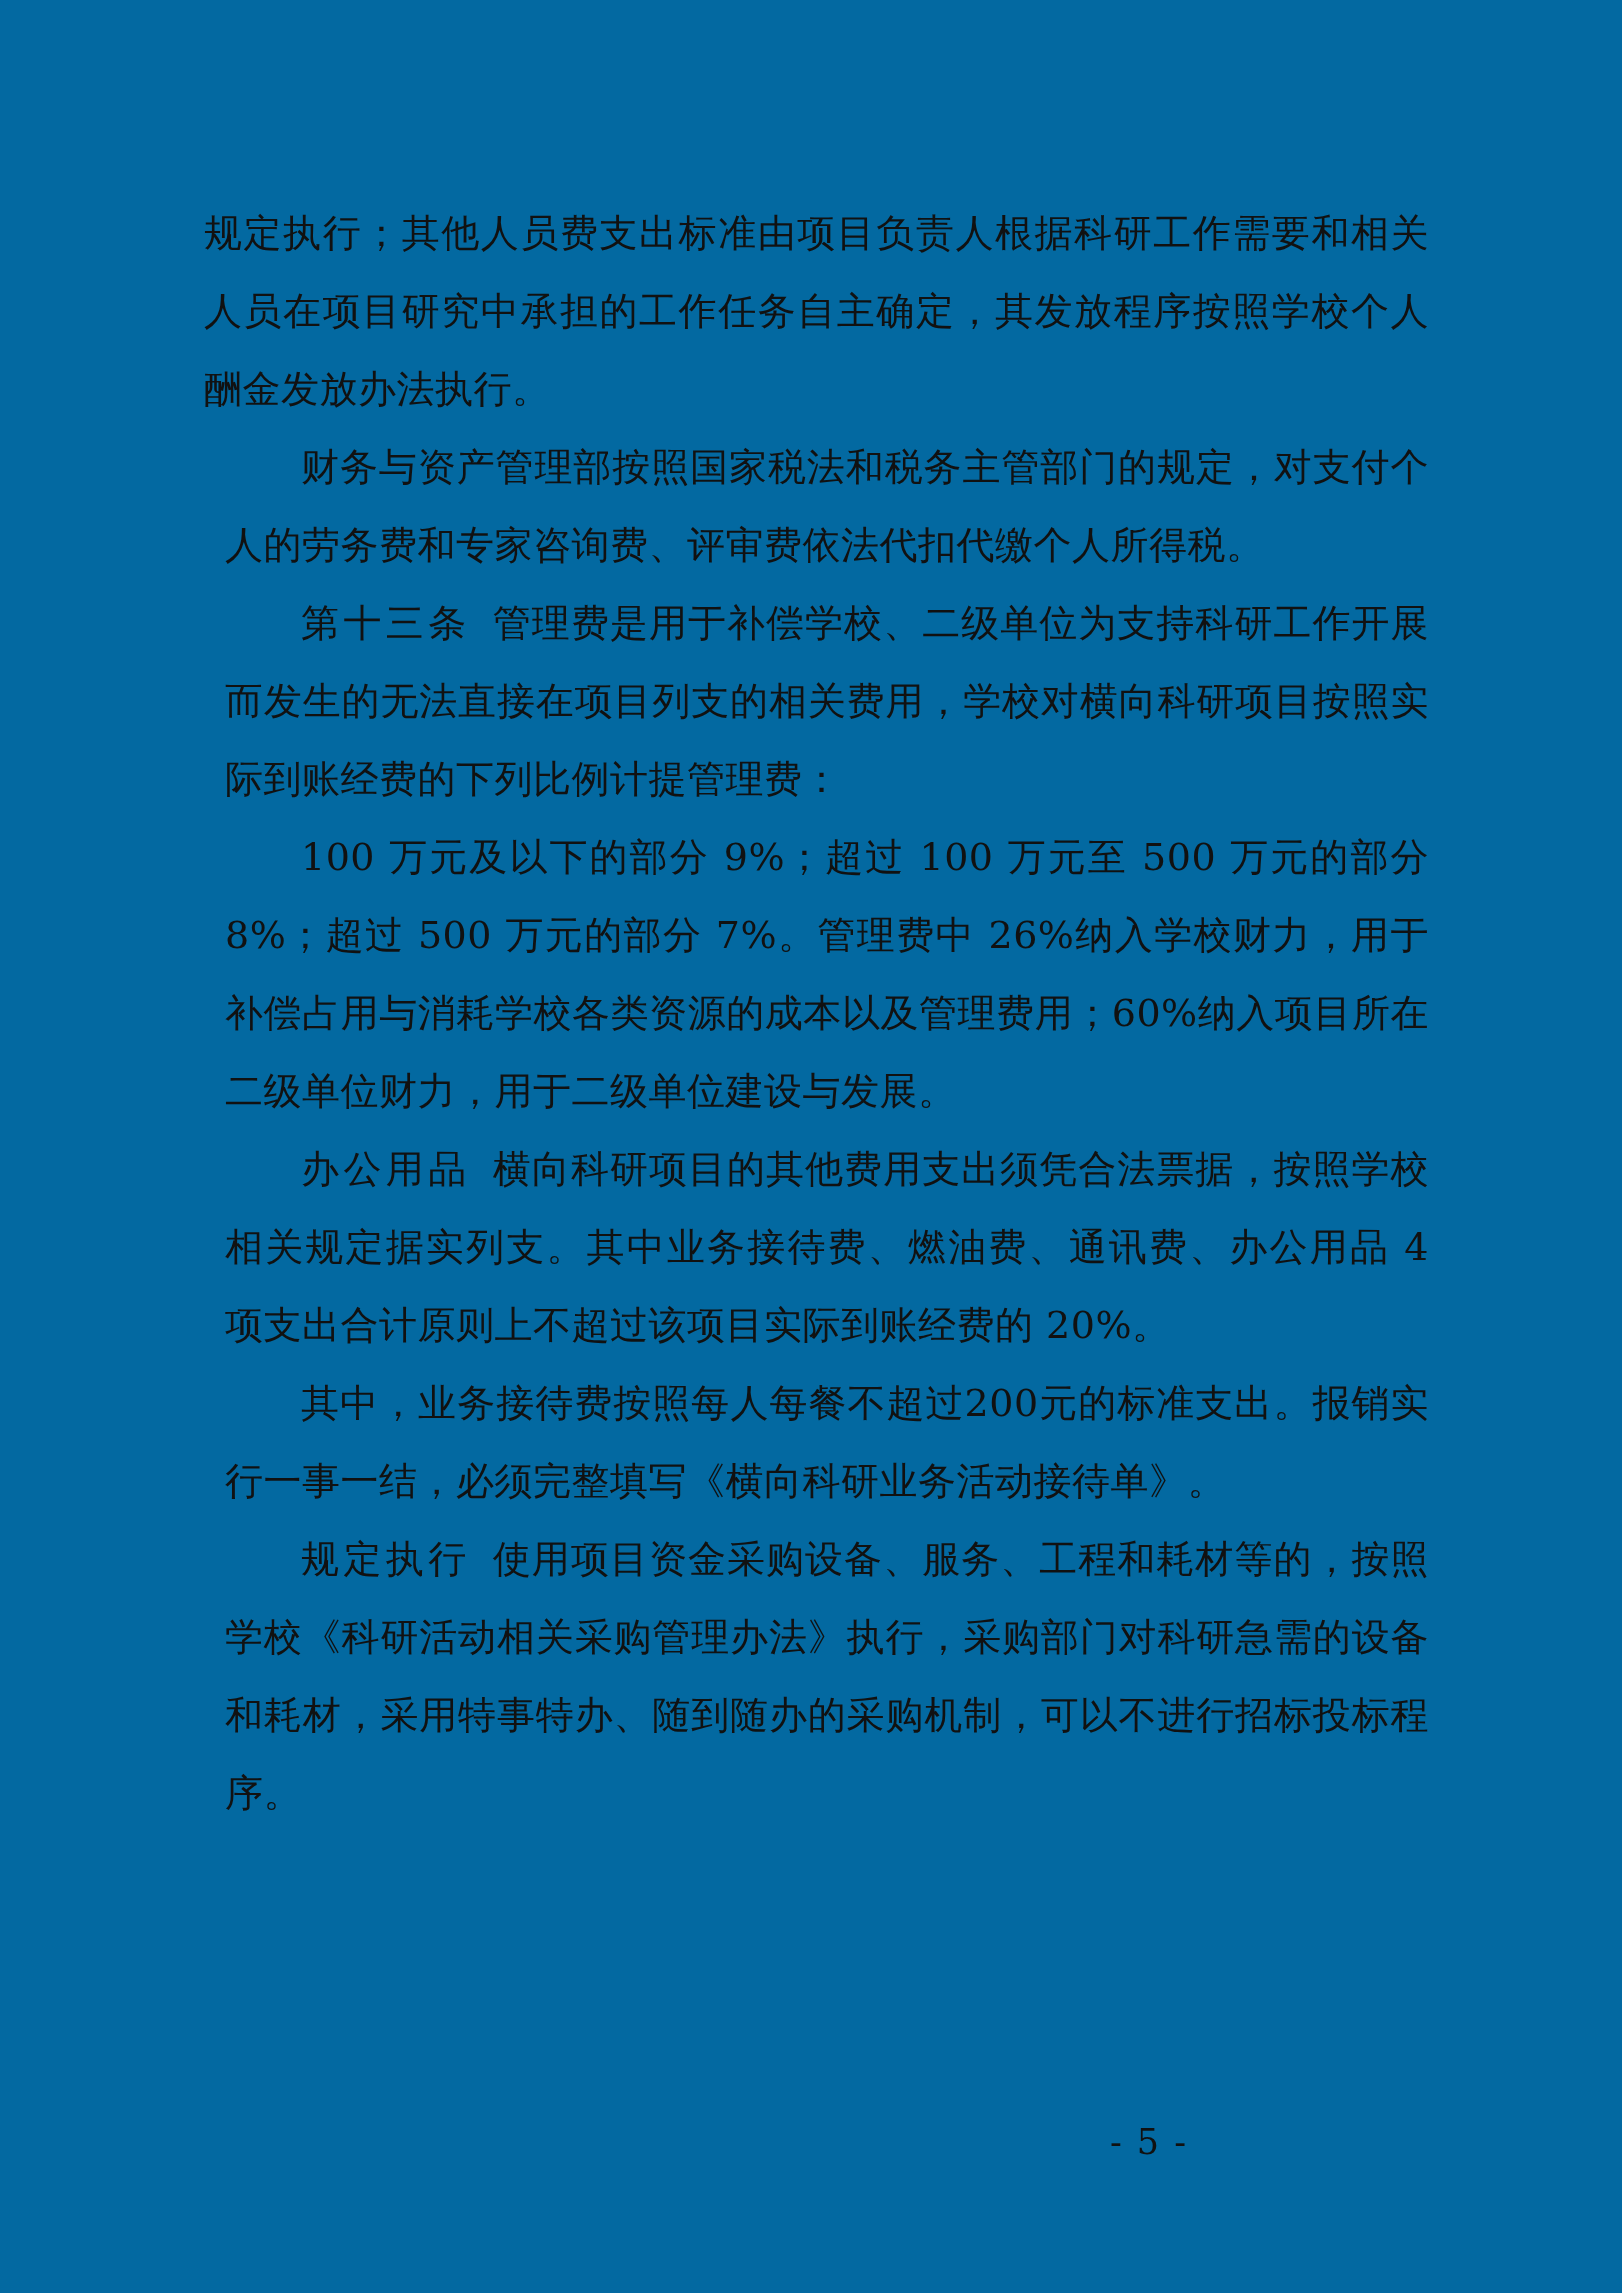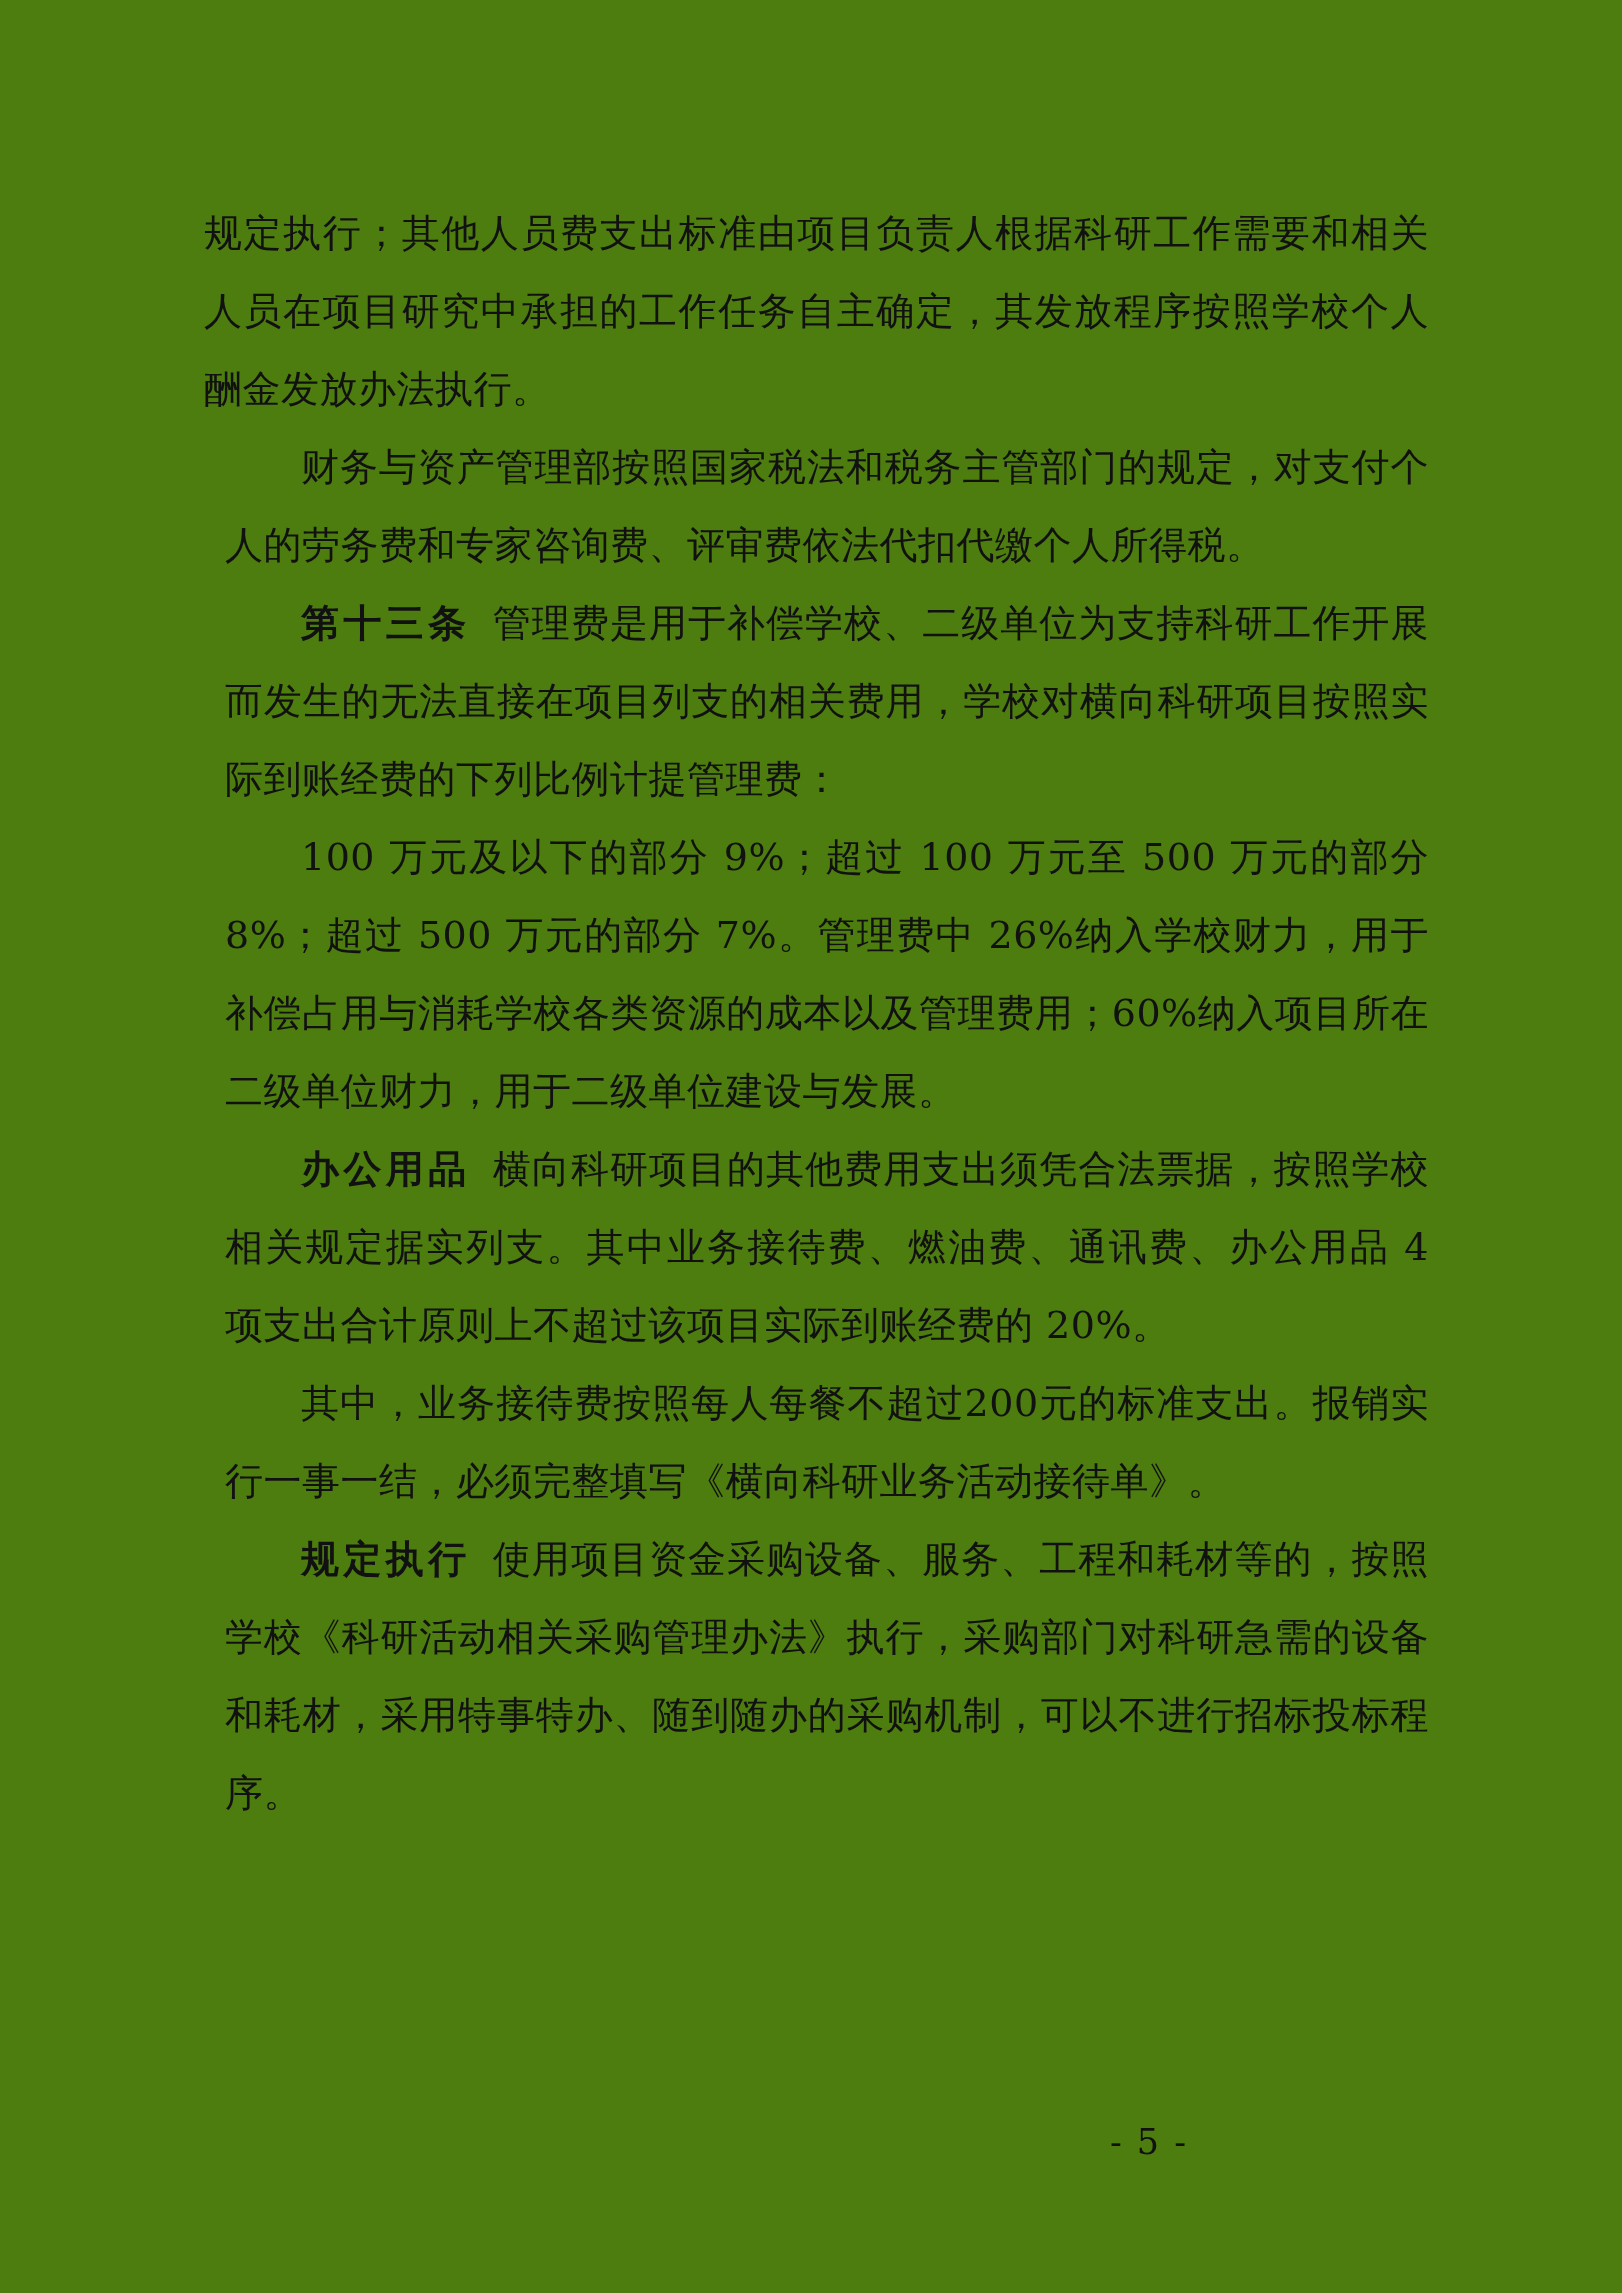--- a/index.html
+++ b/index.html
@@ -14,21 +14,21 @@
     color: #0d0d0d;
     position: relative;
     overflow: hidden;
   }
   .page {
     position: absolute;
     left: 0;
     top: 0;
     width: 1622px;
     height: 2294px;
-    background: #4d7c0f;
+    background: #0369a1;
   }
   .content {
     position: absolute;
     left: 204px;
     top: 194px;
     width: 1225px;
   }
   .para {
     font-size: 38px;
     line-height: 78px;
@@ -37,21 +37,21 @@
     text-justify: inter-ideograph;
     margin: 0 0 0 0;
     text-indent: 0;
     color: #111111;
   }
   .para.indent {
     text-indent: 76px;
     margin-left: 21px;
   }
   .para .art {
-    font-weight: bold;
+    font-weight: normal;
     letter-spacing: 3.9px;
   }
   .para .gap {
     display: inline-block;
     width: 21.6px;
   }
   .page-number {
     position: absolute;
     left: 0;
     top: 2122px;

